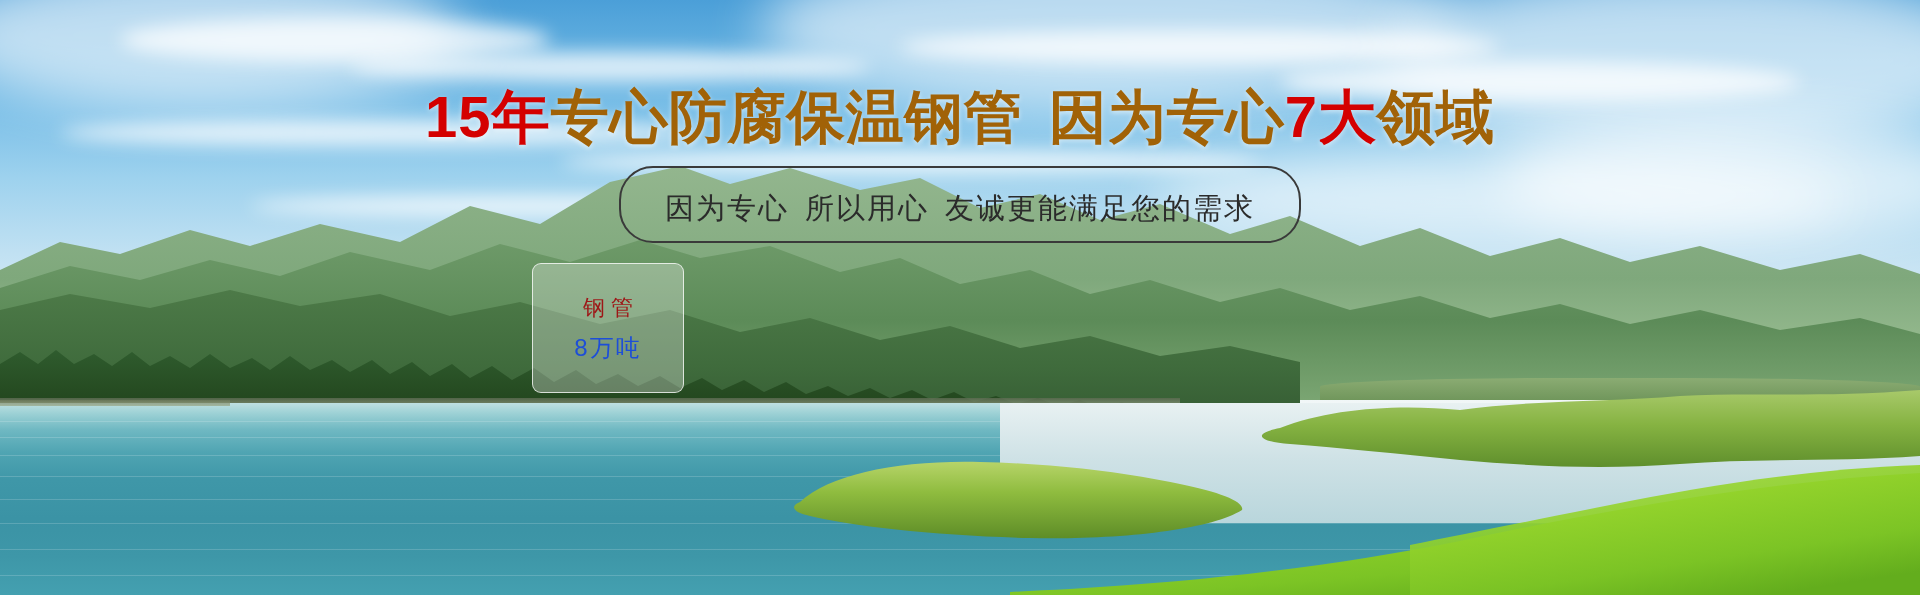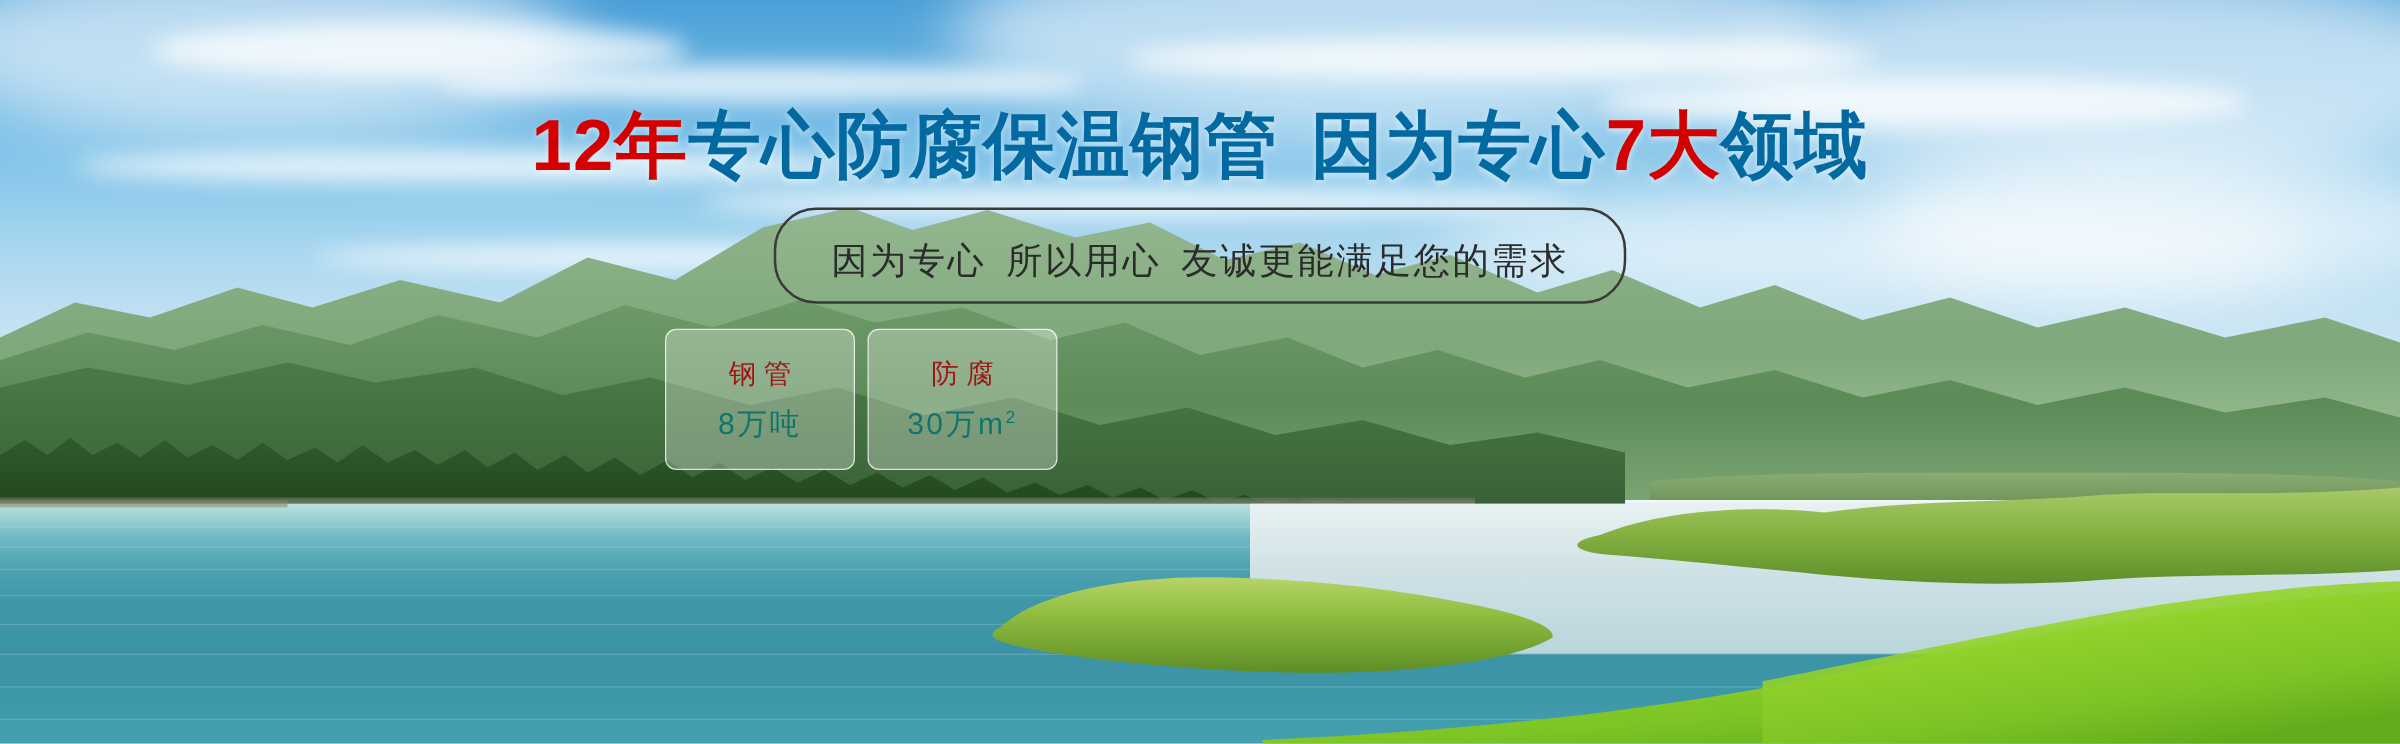--- a/index.html
+++ b/index.html
@@ -85,21 +85,21 @@
 
   
   .headline {
     position:absolute; top:88px; left:0; width:1920px;
     text-align:center;
     font-size:58px; font-weight:bold; letter-spacing:1px;
     line-height:1;
     white-space:nowrap;
     text-shadow:0 2px 5px rgba(255,255,255,0.55);
   }
-  .headline .dark { color:#0369a1; }
+  .headline .dark { color:#a16207; }
   .headline .red  { color:#d40000; }
   .headline .gap  { display:inline-block; width:26px; }
 
   
   .pill {
     position:absolute; top:166px; left:50%;
     transform:translateX(-50%);
     padding:21px 44px 12px;
     border:2px solid #3a3a3a;
     border-radius:34px;
@@ -108,34 +108,34 @@
     background:rgba(255,255,255,0.04);
   }
   .pill .sp { display:inline-block; width:16px; }
 
   
   .cards {
     position:absolute; top:263px; left:532px;
     display:flex; gap:10px;
   }
   .card {
-    width:152px; height:113px;
+    width:152px; height:130px;
     border:1px solid rgba(255,255,255,0.75);
     border-radius:9px;
     background:rgba(255,255,255,0.30);
     display:flex; flex-direction:column;
     align-items:center; justify-content:center;
     gap:9px;
   }
   .card .c-label {
     font-size:22px; color:#9e1717; letter-spacing:6px;
     text-indent:6px; font-weight:500;
   }
   .card .c-value {
-    font-size:24px; color:#0f766e; letter-spacing:2px;
+    font-size:24px; color:#1d4ed8; letter-spacing:2px;
   }
   .card .c-value sup { font-size:14px; vertical-align:super; }
 </style>
 </head>
 <body>
 
 <div class="banner">
 
   <div class="sky"></div>
 
@@ -265,35 +265,31 @@
         <stop offset="100%" stop-color="#63ad1d"></stop>
       </linearGradient>
     </defs>
     <path fill="url(#gFg)" d="M910,18 C760,26 600,54 450,86 C330,110 200,126 60,134
       C40,135 18,136 0,137 L0,140 L910,140 Z"></path>
     <path fill="url(#gFg)" opacity="0.9" d="M910,10 C800,14 700,30 600,50
       C520,66 460,78 400,90 L400,140 L910,140 Z"></path>
   </svg>
 
   <div class="headline">
-    <span class="red">12</span><span class="red">年</span><span class="dark">专心防腐保温钢管</span><span class="gap"></span><span class="dark">因为专心</span><span class="red">7</span><span class="red">大</span><span class="dark">领域</span>
+    <span class="red">15</span><span class="red">年</span><span class="dark">专心防腐保温钢管</span><span class="gap"></span><span class="dark">因为专心</span><span class="red">7</span><span class="red">大</span><span class="dark">领域</span>
   </div>
 
   <div class="pill">
     <span>因为专心</span><span class="sp"></span><span>所以用心</span><span class="sp"></span><span>友诚更能满足您的需求</span>
   </div>
 
   <div class="cards">
 
     <div class="card">
       <div class="c-label">钢管</div>
       <div class="c-value"><span>8万吨</span></div>
     </div>
 
-    <div class="card">
-      <div class="c-label">防腐</div>
-      <div class="c-value"><span>30万m</span><sup>2</sup></div>
-    </div>
 
 
   </div>
 
 </div>
 
 </body></html>

